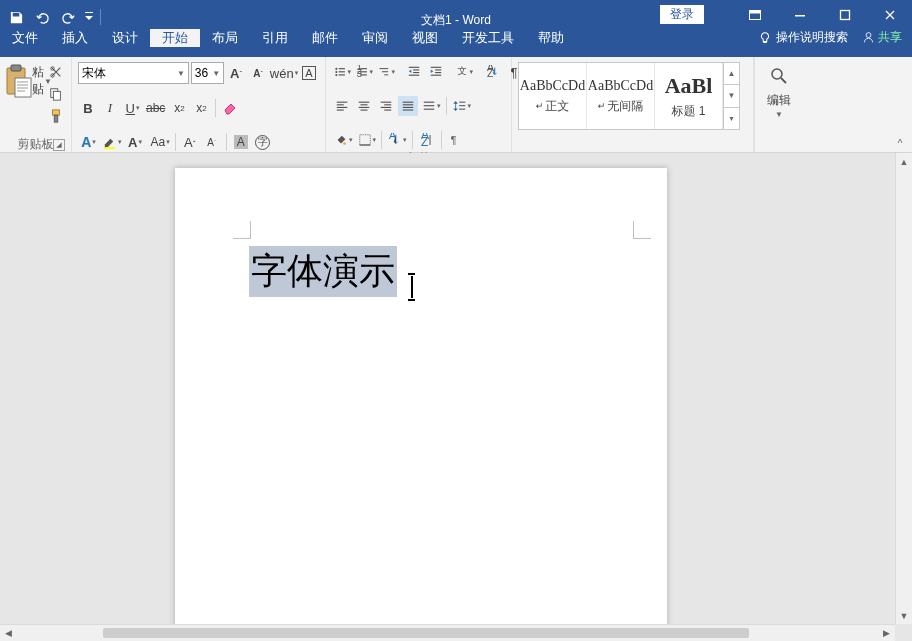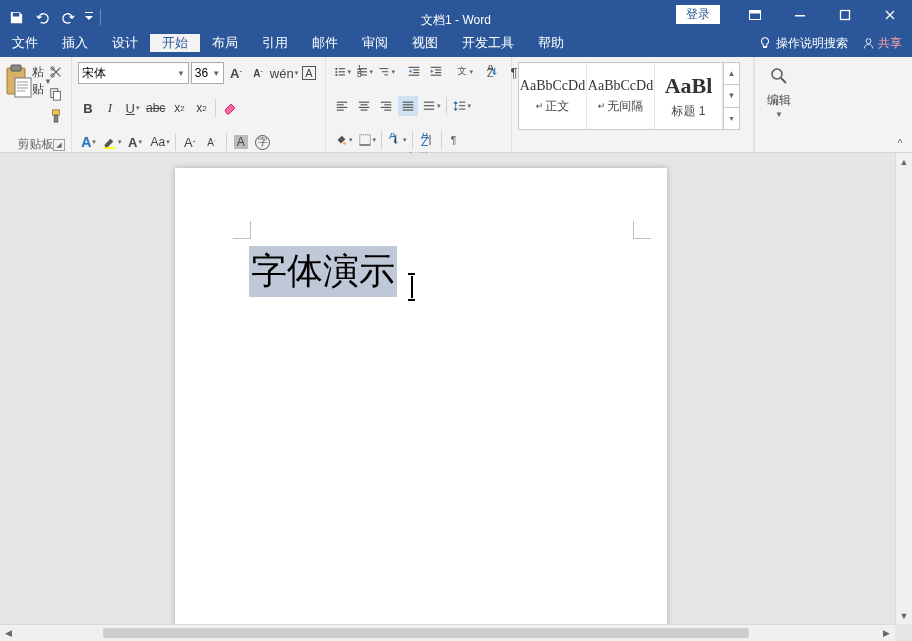--- a/index.html
+++ b/index.html
@@ -3,28 +3,28 @@
 <meta charset="utf-8">
 <style>
 *{box-sizing:border-box;margin:0;padding:0;font-family:"Microsoft YaHei","Segoe UI",sans-serif;font-size:12px;user-select:none}
 body{width:912px;height:641px;background:#e6e6e6;overflow:hidden;position:relative}
 .titlebar{height:29px;background:#2b579a;display:flex;align-items:flex-end;color:#fff;position:relative}
 .qat{display:flex;align-items:center;gap:2px;padding-left:4px}
 .qat-btn{width:24px;height:24px;display:flex;align-items:center;justify-content:center;color:#fff;cursor:pointer}
 .qat-sep{width:1px;height:16px;background:rgba(255,255,255,.3);margin:0 2px}
 .title{position:absolute;left:50%;transform:translateX(-50%);font-size:12px;color:#fff}
 .winctrl{margin-left:auto;display:flex;align-items:center}
-.login-btn{background:#fff;color:#2b579a;padding:1px 10px;margin-right:12px;font-size:12px;cursor:pointer}
+.login-btn{background:#fff;color:#2b579a;padding:1px 10px;margin-right:28px;font-size:12px;cursor:pointer}
 .wc{width:45px;height:29px;display:flex;align-items:center;justify-content:center;color:#fff;cursor:pointer}
-.menubar{height:28px;background:#2b579a;display:flex;align-items:center;color:#fff}
+.menubar{height:28px;background:#2b579a;display:flex;align-items:flex-start;color:#fff}
 .menu-item{padding:0 12px;display:flex;align-items:center;font-size:13px;cursor:pointer}
 .menu-item.active{background:#f3f3f3;color:#2b579a}
 .menu-right{margin-left:auto;display:flex;align-items:center;padding-right:10px;gap:14px}
 .tell-me{display:flex;align-items:center;gap:4px;color:#fff;font-size:12px}
-.share{display:flex;align-items:center;gap:3px;color:#fca5a5;font-size:12px}
+.share{display:flex;align-items:center;gap:3px;color:#86efac;font-size:12px}
 .ribbon{height:96px;background:#f3f3f3;border-bottom:1px solid #d4d4d4;display:flex;align-items:stretch;position:relative}
 .group{display:flex;flex-direction:column;border-right:1px solid #e1e1e1;padding:3px 4px 0}
 .group-body{flex:1;display:flex;align-items:flex-start}
 .group-label{height:16px;text-align:center;font-size:11px;color:#666;position:relative}
 .dlaunch{position:absolute;right:2px;bottom:1px;width:12px;height:12px;border:1px solid #a0a0a0;display:flex;align-items:center;justify-content:center;font-size:7px;color:#666;cursor:pointer}
 .paste-col{display:flex;align-items:center;width:40px;padding-top:2px}
 .paste-icon{width:32px;height:38px;display:flex;align-items:center;justify-content:center}
 .paste-label{font-size:12px;color:#444}
 .drop-arrow{font-size:8px;color:#666;margin-top:1px}
 .btn-col{display:flex;flex-direction:column;gap:2px;padding-left:2px;padding-top:2px}

